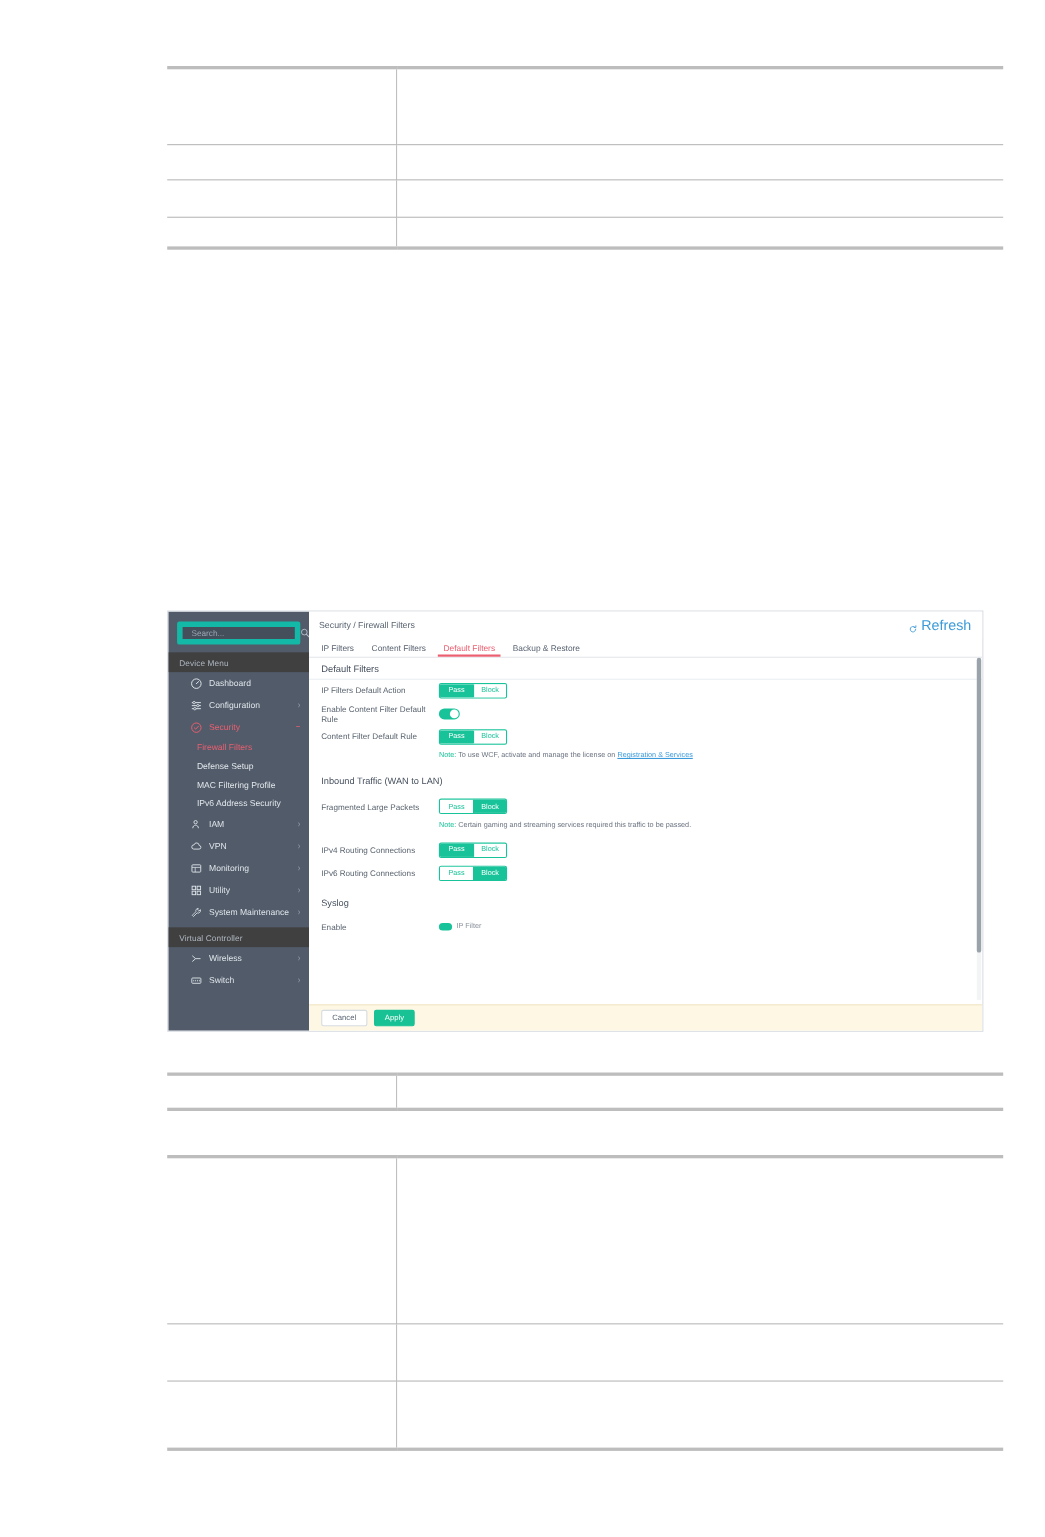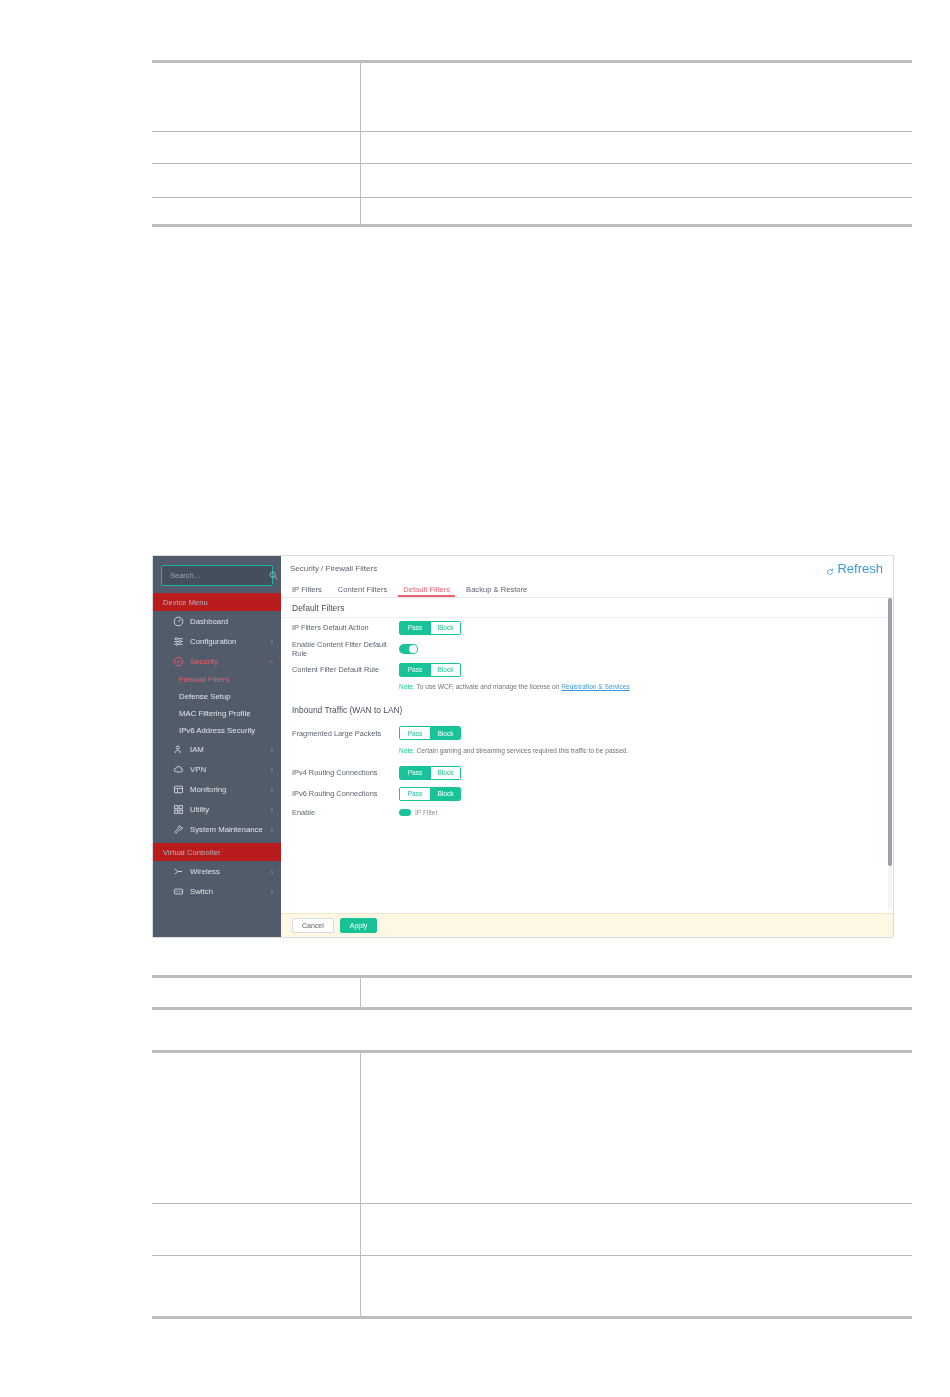--- a/index.html
+++ b/index.html
@@ -55,21 +55,21 @@
     background: #515b69;
     flex: 0 0 128px;
     display: flex;
     flex-direction: column;
     overflow: hidden;
   }
   .search-wrap {
     margin: 9px 8px 7px 8px;
     height: 21px;
     background: #454f5c;
-    border: 1px solid #14b8a6;
+    border: 5px solid #14b8a6;
     border-radius: 2px;
     display: flex;
     align-items: center;
     padding: 0 6px;
   }
   .search-wrap input {
     flex: 1;
     background: transparent;
     border: none;
     outline: none;
@@ -77,21 +77,21 @@
     font-size: 7.5px;
     font-family: "Liberation Sans", sans-serif;
   }
   .search-wrap input::placeholder { color: #9aa4b1; }
   .search-ico { width: 9px; height: 9px; flex: 0 0 9px; opacity: .85; }
 
   .menu-head {
     font-size: 7.5px;
     color: #aeb6c1;
     padding: 5px 10px 4px 10px;
-    background: #b91c1c;
+    background: #404040;
     letter-spacing: .1px;
   }
   .menu-item {
     display: flex;
     align-items: center;
     height: 20px;
     padding: 0 8px 0 9px;
     color: #dfe4ea;
     font-size: 7.8px;
     cursor: pointer;
@@ -592,20 +592,21 @@
       <div class="frow">
         <div class="flabel">IPv6 Routing Connections</div>
         <div class="fctrl">
           <div class="seg">
             <div>Pass</div>
             <div class="on">Block</div>
           </div>
         </div>
       </div>
 
+      <div class="sec-title">Syslog</div>
 
       <div class="partial-row">
         <div class="flabel">Enable</div>
         <div class="fctrl">
           <div class="mini-toggle"></div>
           <span class="partial-text">IP Filter</span>
         </div>
       </div>
     </div>
 

